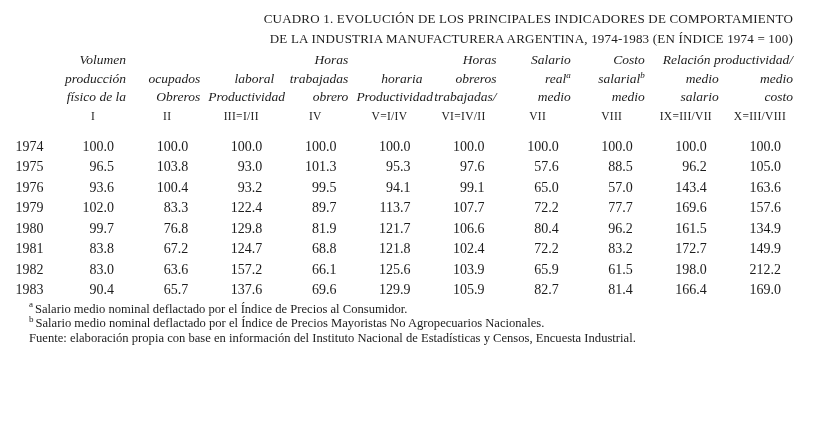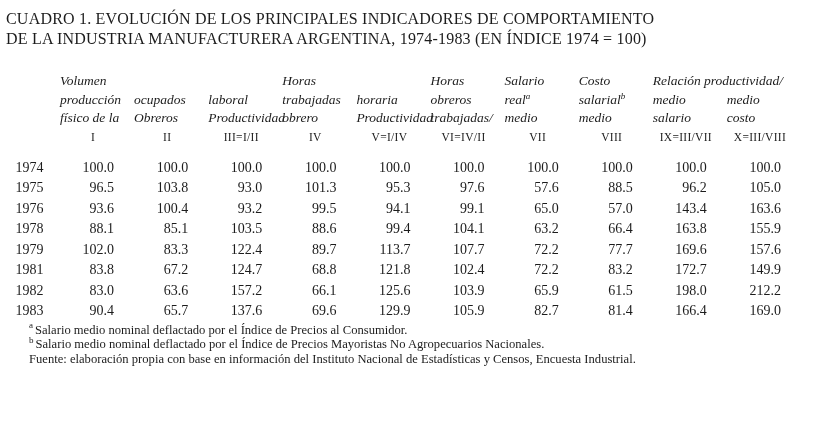--- a/index.html
+++ b/index.html
@@ -7,41 +7,41 @@
     margin: 0; padding: 0;
     width: 819px; height: 426px;
     background: #ffffff;
     color: #1c1c1c;
     font-family: "Liberation Serif", "DejaVu Serif", serif;
     overflow: hidden;
   }
   .page { padding: 9px 26px 0 6px; }
 
   .title {
-    text-align: left;
-    font-size: 16px;
+    text-align: right;
+    font-size: 13px;
     line-height: 19.5px;
     letter-spacing: 0.2px;
-    margin-bottom: 24px;
+    margin-bottom: 3px;
     white-space: nowrap;
   }
 
   table {
     border-collapse: collapse;
     width: 100%;
     table-layout: fixed;
   }
   col.cyear { width: 46px; }
   th, td { font-weight: normal; padding: 0; }
 
   th.hline {
     font-style: italic;
     font-size: 13.5px;
     line-height: 18.5px;
-    text-align: left;
+    text-align: right;
     vertical-align: bottom;
     white-space: nowrap;
     padding-left: 8px;
   }
   th.group { white-space: nowrap; }
   th.formula {
     font-size: 11.5px;
     letter-spacing: 0.3px;
     text-align: center;
     padding: 3px 0 15px 8px;
@@ -174,46 +174,46 @@
           <td class="val">93.2</td>
           <td class="val">99.5</td>
           <td class="val">94.1</td>
           <td class="val">99.1</td>
           <td class="val">65.0</td>
           <td class="val">57.0</td>
           <td class="val">143.4</td>
           <td class="val">163.6</td>
         </tr>
         <tr>
-          <th class="year">1978</th>
-          <td class="val">88.1</td>
-          <td class="val">85.1</td>
-          <td class="val">103.5</td>
-          <td class="val">88.6</td>
-          <td class="val">99.4</td>
-          <td class="val">104.1</td>
-          <td class="val">63.2</td>
-          <td class="val">66.4</td>
-          <td class="val">163.8</td>
-          <td class="val">155.9</td>
-        </tr>
-        <tr>
           <th class="year">1979</th>
           <td class="val">102.0</td>
           <td class="val">83.3</td>
           <td class="val">122.4</td>
           <td class="val">89.7</td>
           <td class="val">113.7</td>
           <td class="val">107.7</td>
           <td class="val">72.2</td>
           <td class="val">77.7</td>
           <td class="val">169.6</td>
           <td class="val">157.6</td>
         </tr>
         <tr>
+          <th class="year">1980</th>
+          <td class="val">99.7</td>
+          <td class="val">76.8</td>
+          <td class="val">129.8</td>
+          <td class="val">81.9</td>
+          <td class="val">121.7</td>
+          <td class="val">106.6</td>
+          <td class="val">80.4</td>
+          <td class="val">96.2</td>
+          <td class="val">161.5</td>
+          <td class="val">134.9</td>
+        </tr>
+        <tr>
           <th class="year">1981</th>
           <td class="val">83.8</td>
           <td class="val">67.2</td>
           <td class="val">124.7</td>
           <td class="val">68.8</td>
           <td class="val">121.8</td>
           <td class="val">102.4</td>
           <td class="val">72.2</td>
           <td class="val">83.2</td>
           <td class="val">172.7</td>

